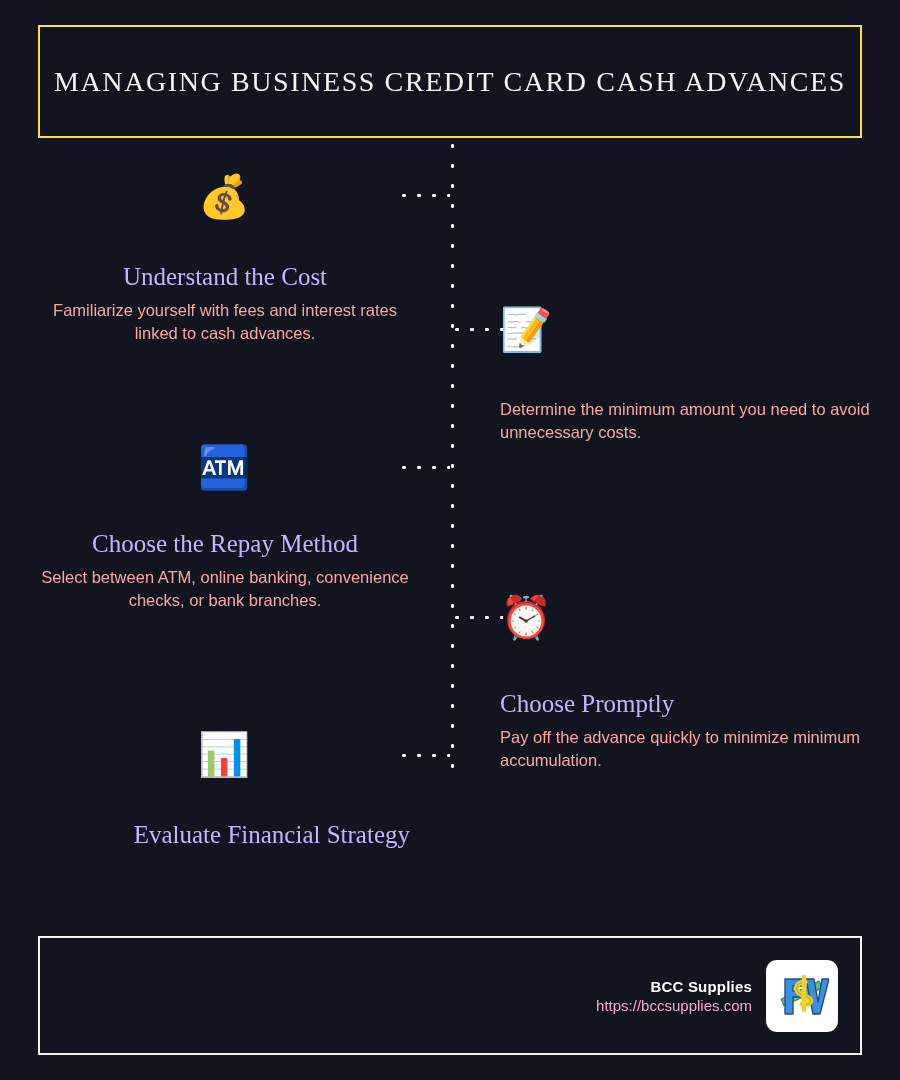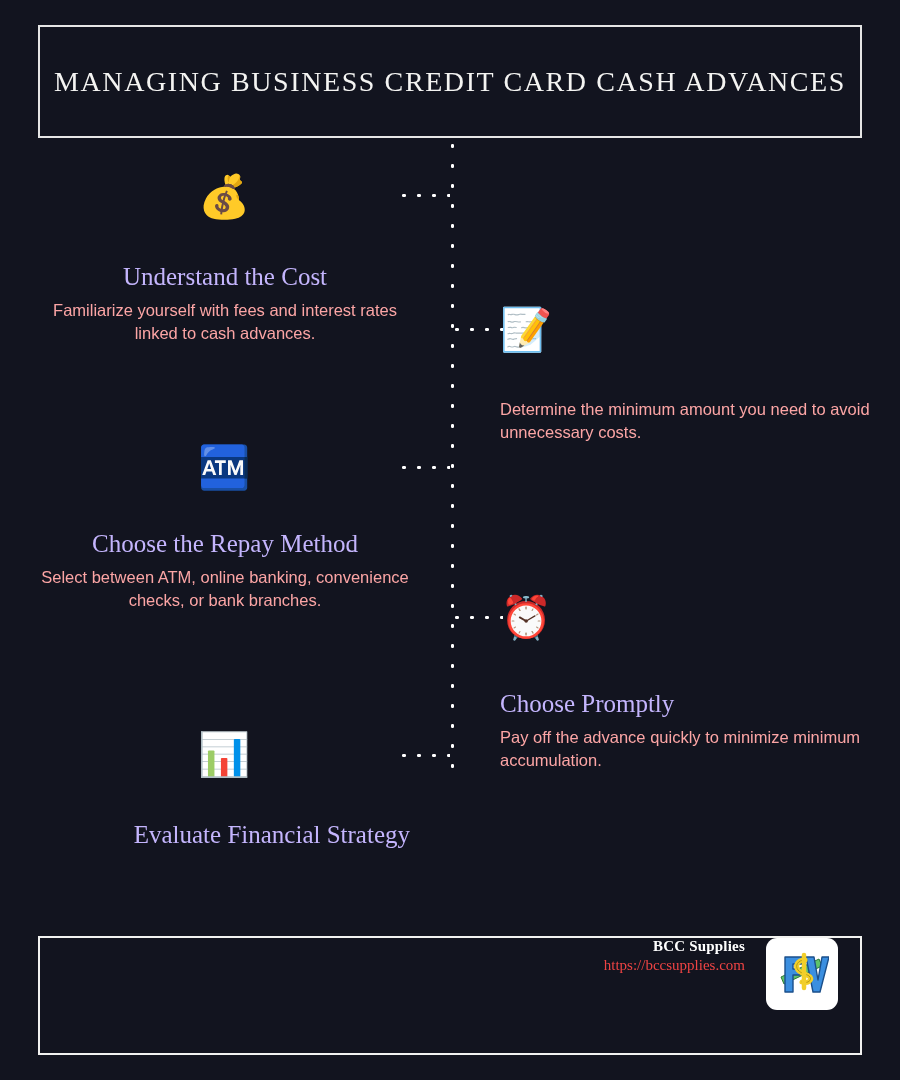--- a/index.html
+++ b/index.html
@@ -15,21 +15,21 @@
     font-family:"Liberation Sans", sans-serif;
     color:#e9eaee;
     position:relative;
   }
 
   
   #header-box {
     position:absolute;
     left:38px; top:25px;
     width:824px; height:113px;
-    border:2px solid #e5e5e5;
+    border:2px solid #fde047;
     display:flex;
     align-items:center;
     justify-content:center;
   }
   #page-title {
     font-family:"Liberation Serif", serif;
     font-size:28px;
     letter-spacing:1.6px;
     color:#f4f4f2;
     text-align:center;
@@ -83,34 +83,33 @@
   #footer-box {
     position:absolute;
     left:38px; top:936px;
     width:824px; height:119px;
     border:2px solid #f2f2f0;
   }
   #footer-inner {
     position:absolute;
     right:22px; top:0; bottom:0;
     display:flex;
-    align-items:flex-start;
-    gap:21px;
-    font-family:Liberation Serif, serif;
+    align-items:center;
+    gap:14px;
   }
   #footer-text { text-align:right; }
   #brand-name {
     font-size:15px;
     font-weight:bold;
     color:#ffffff;
     letter-spacing:.2px;
   }
   #brand-url {
     font-size:15px;
-    color:#ef4444;
+    color:#f9a8d4;
     margin-top:2px;
   }
   #brand-logo {
     width:72px; height:72px;
     background:#ffffff;
     border-radius:11px;
     display:flex;
     align-items:center;
     justify-content:center;
     flex:0 0 auto;

